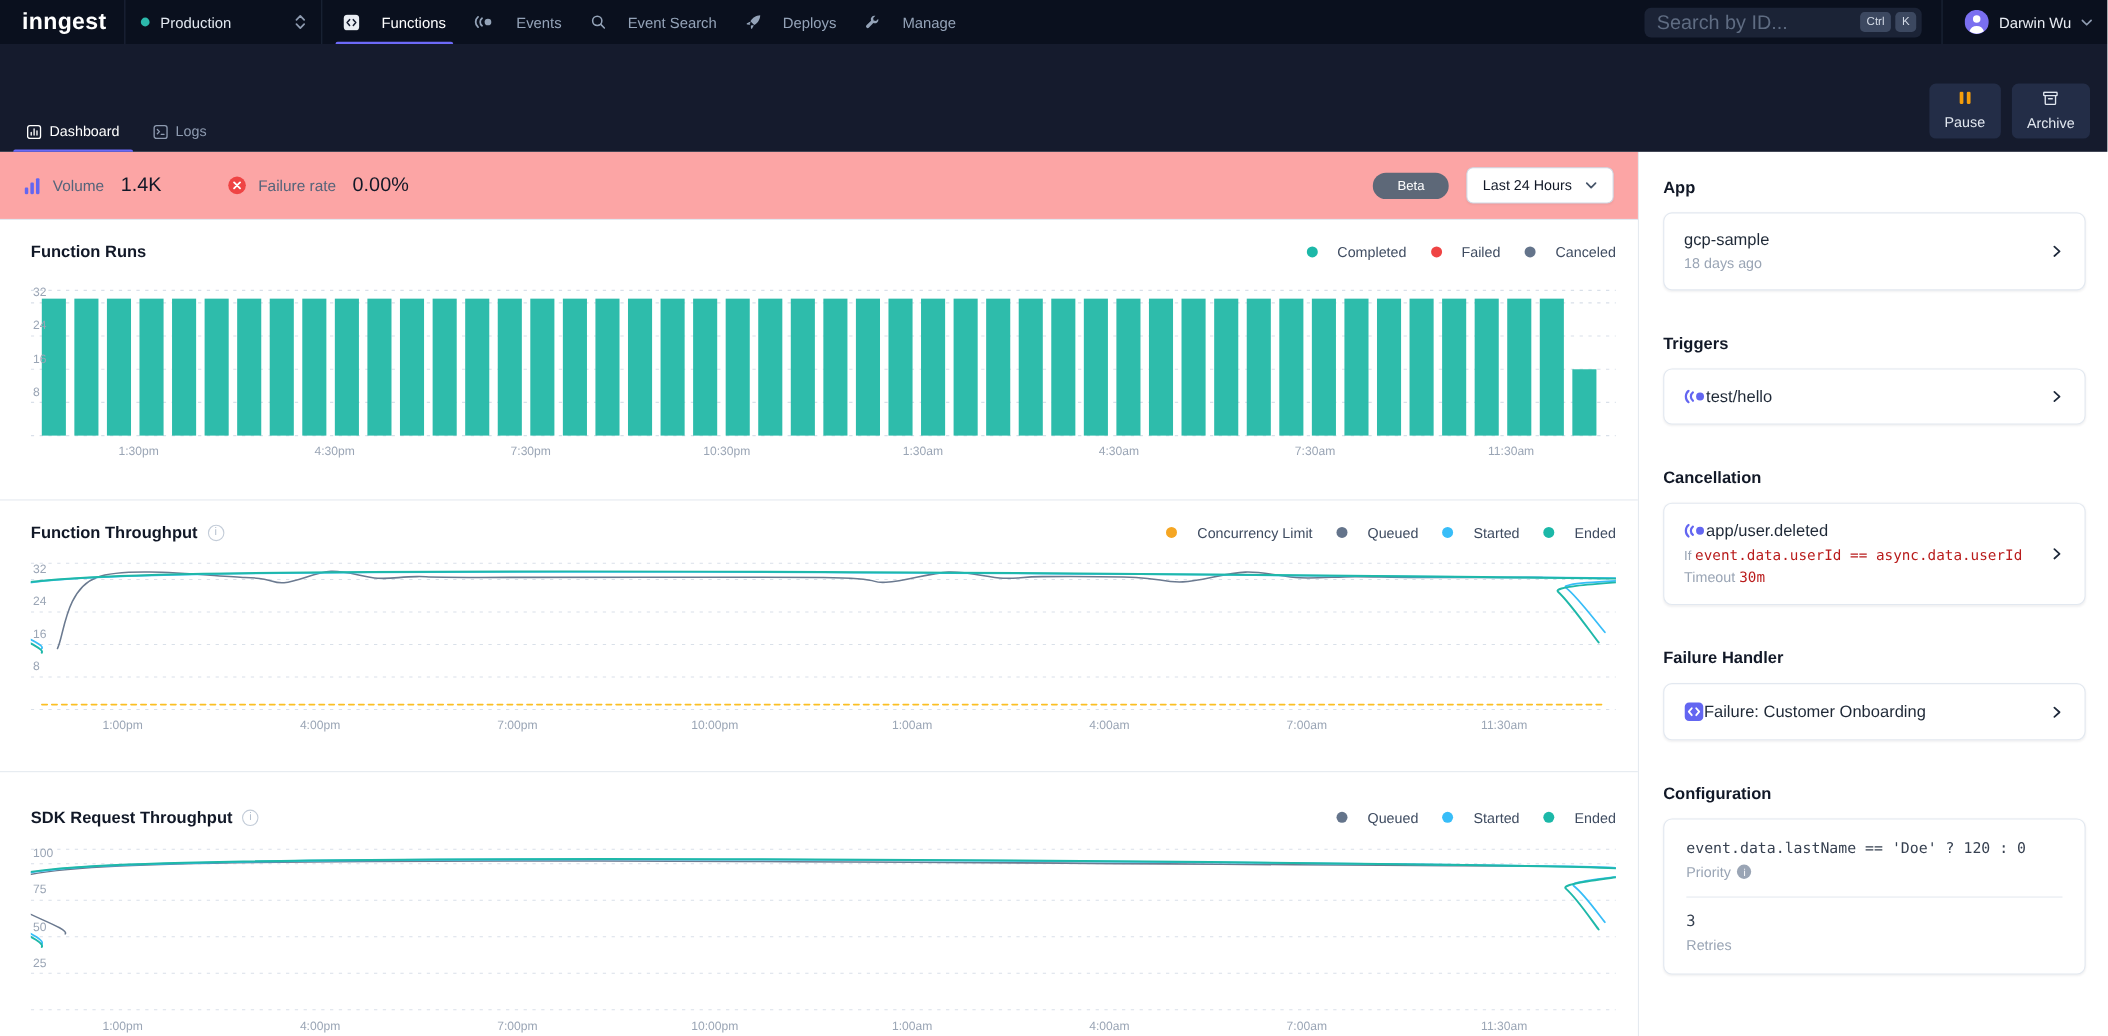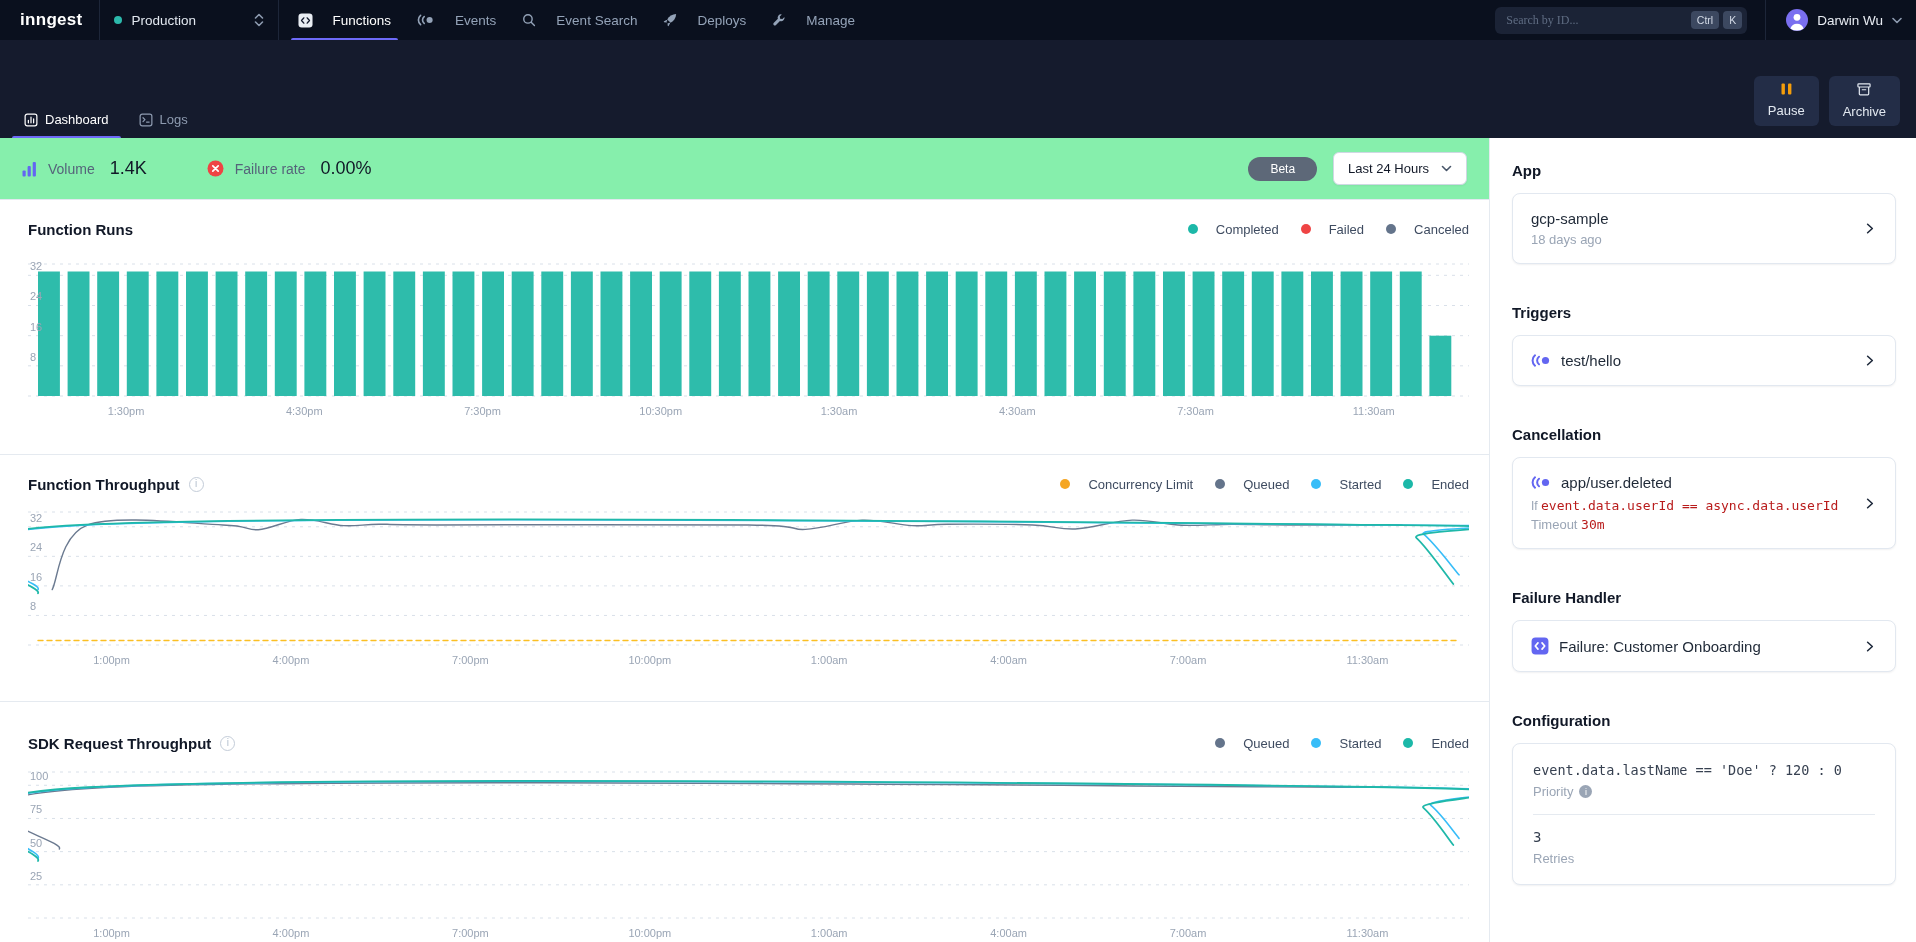--- a/index.html
+++ b/index.html
@@ -2,53 +2,53 @@
 <html><head>
 <meta charset="utf-8">
 <style>
   * { margin:0; padding:0; box-sizing:border-box; }
   html,body { overflow:hidden; background:#fff; }
   body { font-family:"Liberation Sans", sans-serif; }
   .page { width:1916px; height:942px; position:relative; background:#fff; }
 
   
   .topnav { height:40px; background:#0a101e; display:flex; align-items:center; color:#94a3b8; padding-left:20px; }
-  .brand { color:#fff; font-weight:700; font-size:17px; letter-spacing:.3px; margin-right:16px; }
+  .brand { color:#fff; font-weight:700; font-size:21px; letter-spacing:.3px; margin-right:16px; }
   .nav-vdiv { width:1px; height:40px; background:#1d2639; }
   .env-select { display:flex; align-items:center; height:40px; width:178px; padding:0 14px; cursor:pointer; }
   .env-dot { width:8px; height:8px; border-radius:50%; background:#2cb9ac; margin-right:10px; }
   .env-label { color:#e2e8f0; font-size:13.5px; }
   .env-select svg { margin-left:auto; }
   .nav-items { display:flex; align-items:center; height:40px; margin-left:6px; }
   .nav-item { display:flex; align-items:center; gap:20px; padding:0 13px; height:40px; font-size:13.5px; color:#94a3b8; position:relative; cursor:pointer; }
   .nav-item.active { color:#fff; }
   .nav-item.active::after { content:''; position:absolute; left:6px; right:6px; bottom:0; height:2px; background:#6d6af8; border-radius:2px 2px 0 0; }
   .nav-right { margin-left:auto; display:flex; align-items:center; padding-right:14px; }
   .search-box { display:flex; align-items:center; background:#1b2336; border-radius:6px; height:27px; width:252px; padding:0 5px 0 11px; }
-  .search-box input { flex:1; background:transparent; border:0; outline:0; color:#f97316; font-size:12px; font-family:Liberation Serif, serif; min-width:0; }
+  .search-box input { flex:1; background:transparent; border:0; outline:0; color:#f97316; font-size:18px; font-family:Liberation Sans, sans-serif; min-width:0; }
   .search-box input::placeholder { color:#5f6c82; }
   .kbd { background:#3c4860; color:#d3dae6; font-size:10.5px; border-radius:4px; padding:3px 6px; margin-left:4px; }
   .user-menu { display:flex; align-items:center; gap:9px; padding-left:20px; margin-left:18px; border-left:1px solid #1d2639; height:40px; color:#e8ecf3; font-size:13.5px; cursor:pointer; }
 
   
   .fnheader { height:98px; background:#151b2d; position:relative; }
   .fnheader-top { display:flex; align-items:center; gap:14px; padding:12px 0 0 24px; }
   .fn-icon { width:36px; height:36px; border-radius:8px; background:#1d2640; border:1px solid #2b3552; display:flex; align-items:center; justify-content:center; }
   .fn-title { font-size:17px; font-weight:600; color:#f1f5f9; }
   .header-actions { position:absolute; right:16px; top:36px; display:flex; gap:10px; }
   .hbtn { display:flex; align-items:center; gap:8px; background:#232d47; border:0; border-radius:6px; color:#e2e8f0; font-size:13px; padding:7px 14px; font-family:inherit; cursor:pointer;flex-direction:column; }
   .fnheader-tabs { position:absolute; left:24px; bottom:0; display:flex; gap:30px; }
   .htab { display:flex; align-items:center; gap:7px; font-size:13px; color:#8e9bb0; padding-bottom:11px; position:relative; cursor:pointer; }
   .htab.active { color:#fff; }
   .htab.active::after { content:''; position:absolute; left:-12px; right:-12px; bottom:0; height:2.5px; background:#6d6af8; border-radius:2px 2px 0 0; }
 
   
   .body { display:flex; height:804px; }
   .main { width:1490px; border-right:1px solid #e5eaf0; }
-  .statsbar { height:62px; background:#86efac; border-bottom:1px solid #e2e8f0; display:flex; align-items:center; padding:0 22px; }
+  .statsbar { height:62px; background:#fca5a5; border-bottom:1px solid #e2e8f0; display:flex; align-items:center; padding:0 22px; }
   .stat { display:flex; align-items:center; gap:11px; margin-right:60px; }
   .stat-label { font-size:14px; color:#55647a; }
   .stat-value { font-size:18px; color:#111827; margin-left:4px; }
   .statsbar-right { margin-left:auto; display:flex; align-items:center; gap:16px; }
   .beta { background:#5d6878; color:#fff; font-size:12px; border-radius:999px; padding:5px 22px; }
   .range-btn { background:#fff; border:1px solid #cfd8e3; border-radius:6px; padding:8px 14px; font-size:13px; color:#111827; display:flex; gap:12px; align-items:center; font-family:inherit; cursor:pointer; box-shadow:0 1px 2px rgba(16,24,40,.05); }
 
   
   .chart-section { padding:0 20px 0 28px; border-bottom:1px solid #e5eaf0; }
   .sec0 { height:255px; padding-top:17px; }
@@ -66,21 +66,21 @@
   .plot2 { height:150px; margin-top:15px; }
   .y-label { position:absolute; font-size:11px; color:#9aa5b5; left:2px; }
   .chart-x-axis { position:relative; height:22px; }
   .x-label { position:absolute; transform:translateX(-50%); font-size:11px; color:#9aa5b5; top:7px; white-space:nowrap; }
 
   
   .sidebar { flex:1; padding:24px 20px 0 22px; background:#fff; overflow:hidden; }
   .sb-heading { font-size:15px; font-weight:600; color:#111827; margin-bottom:14px; }
   .sb-card { background:#fff; border:1px solid #e2e8f0; border-radius:8px; box-shadow:0 1px 2px rgba(16,24,40,.06); padding:16px 18px; display:flex; align-items:center; margin-bottom:40px; cursor:pointer; }
   .card-body { flex:1; min-width:0; }
-  .card-title-row { display:flex; align-items:center; gap:10px; }
+  .card-title-row { display:flex; align-items:center; }
   .card-title { font-size:15px; font-weight:500; color:#1f2937; }
   .card-sub { font-size:13px; color:#9aa5b5; margin-top:5px; }
   .cond-row { margin-top:7px; font-size:12px; color:#9aa5b5; }
   .mono { font-family:"DejaVu Sans Mono", monospace; font-size:13px; color:#b91c1c; }
   .timeout-row { margin-top:4px; font-size:13px; color:#9aa5b5; }
   .config-card { display:block; padding:18px 20px; }
   .cfg-expr { font-family:"DejaVu Sans Mono", monospace; font-size:13.5px; color:#374151; }
   .cfg-label { font-size:13px; color:#9aa5b5; margin-top:6px; display:flex; align-items:center; gap:6px; }
   .cfg-hr { border:0; border-top:1px solid #e5eaf0; margin:15px 0 14px; }
   .cfg-val { font-family:"DejaVu Sans Mono", monospace; font-size:14px; color:#374151; }

